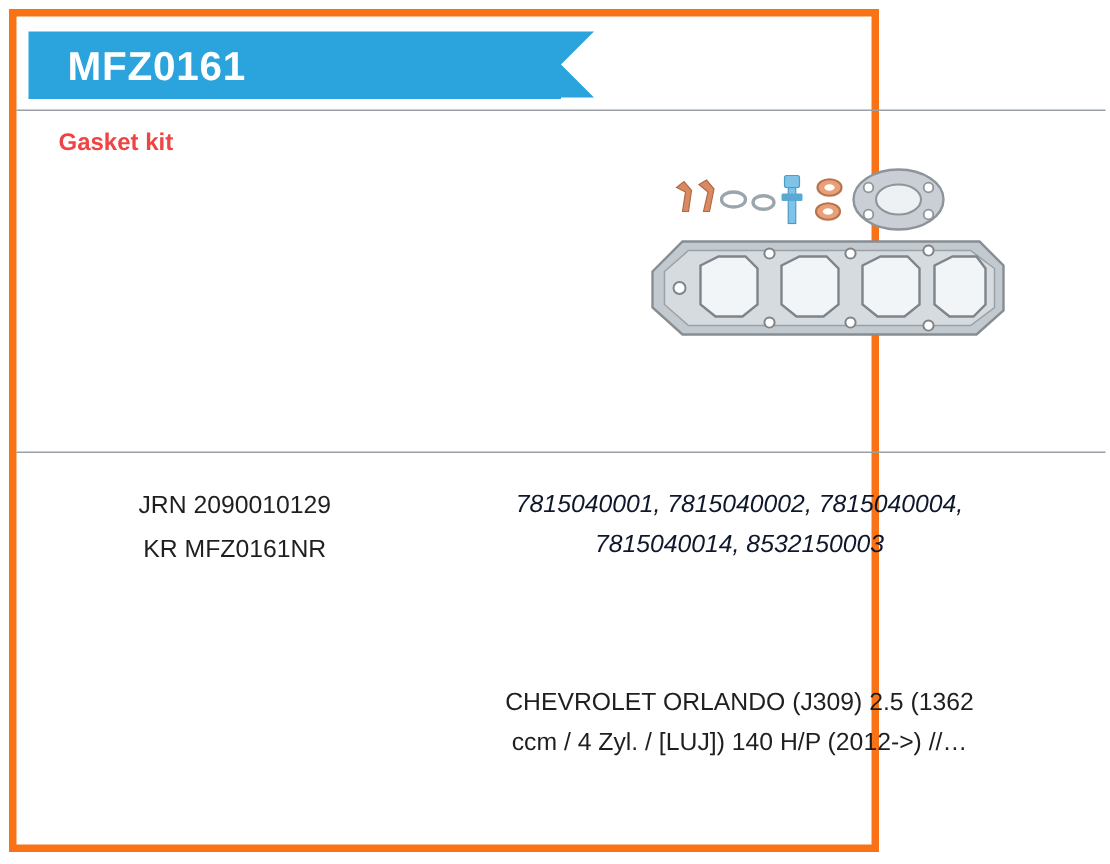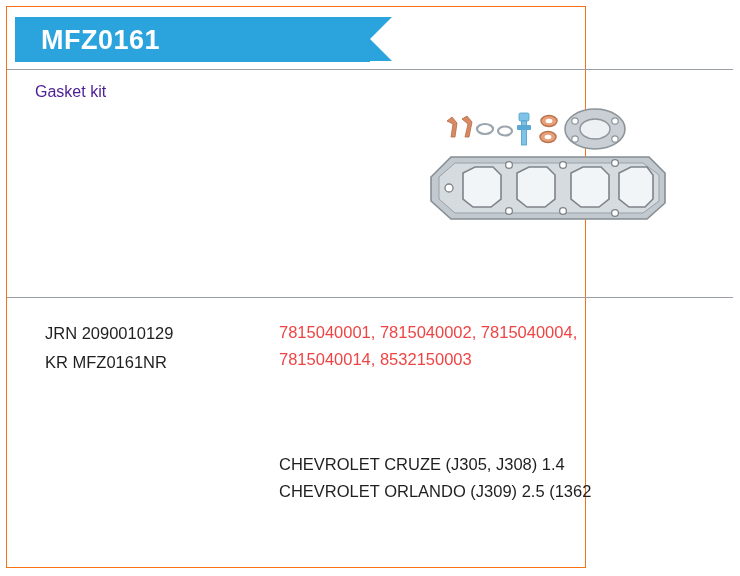--- a/index.html
+++ b/index.html
@@ -12,21 +12,21 @@
     background: #ffffff;
     font-family: "Liberation Sans", sans-serif;
     overflow: hidden;
   }
   .card {
     position: absolute;
     left: 6px;
     top: 6px;
     width: 580px;
     height: 562px;
-    border: 1px solid #f97316;
+    border: 5px solid #f97316;
     box-sizing: border-box;
     background: #ffffff;
   }
   
   .header-wrap {
     position: absolute;
     left: 0px;
     top: 0px;
     width: 726px;
     height: 62px;
@@ -67,21 +67,22 @@
     background: #9aa0a6;
   }
   .hr-top { top: 62px; }
   .hr-mid { top: 290px; }
 
   .subtitle {
     position: absolute;
     left: 28px;
     top: 76px;
     font-size: 16px;
-    color: #4c1d95;
+    color: #ef4444;
+    font-weight: bold;
   }
 
   
   .product-img {
     position: absolute;
     left: 410px;
     top: 100px;
     width: 260px;
     height: 130px;
   }
@@ -95,33 +96,34 @@
     font-size: 16.5px;
     color: #1f1f1f;
     line-height: 29px;
   }
   .refs {
     position: absolute;
     left: 272px;
     top: 312px;
     width: 420px;
     font-size: 16.5px;
-    color: #ef4444;
+    color: #0f172a;
     line-height: 27px;
+    font-style: italic;
   }
   .applications {
     position: absolute;
     left: 272px;
     top: 444px;
     width: 420px;
     font-size: 16.5px;
     color: #1f1f1f;
     line-height: 27px;
   }
-  .codes div, .refs div, .applications div { white-space: pre-wrap; }
+  .codes div, .refs div, .applications div { white-space: pre-wrap; text-align: center; }
 </style>
 </head>
 <body>
 
 <div class="card">
 
   <div class="header-wrap">
     <div class="banner"></div>
     <div class="banner-arrow"></div>
     <div class="banner-title">MFZ0161</div>
@@ -189,17 +191,17 @@
     <div>JRN 2090010129</div>
     <div>KR MFZ0161NR</div>
   </div>
 
   <div class="refs">
     <div>7815040001, 7815040002, 7815040004,</div>
     <div>7815040014, 8532150003</div>
   </div>
 
   <div class="applications">
-    <div>CHEVROLET CRUZE (J305, J308) 1.4</div>
     <div>CHEVROLET ORLANDO (J309) 2.5 (1362</div>
+    <div>ccm / 4 Zyl. / [LUJ]) 140 H/P (2012-&gt;) //…</div>
   </div>
 
 </div>
 
 </body></html>

